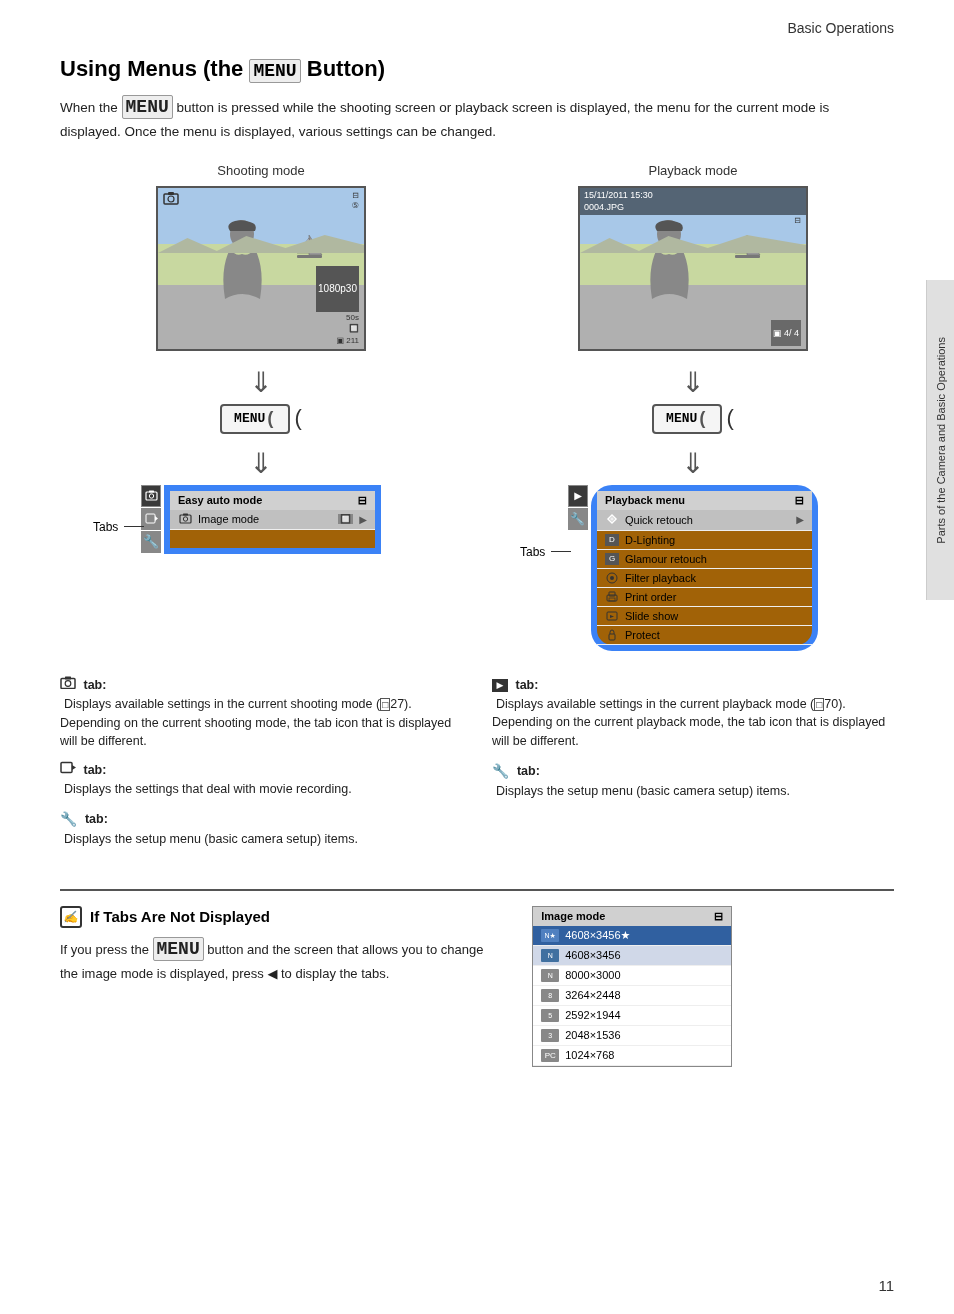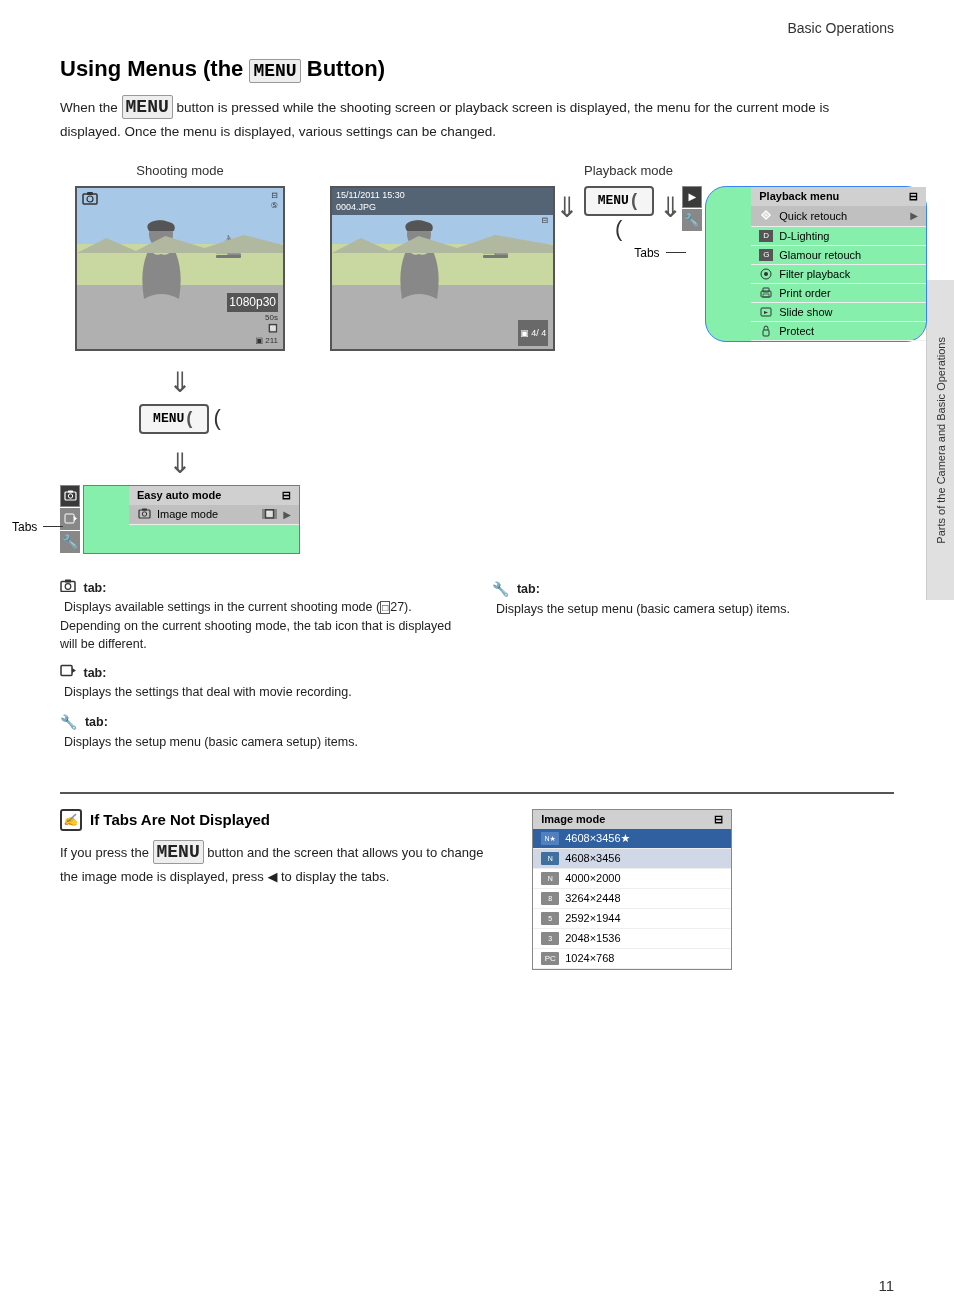--- a/index.html
+++ b/index.html
@@ -192,26 +192,25 @@
     }
     .menu-btn::after {
       content: '(';
       font-size: 18px;
       color: #555;
       vertical-align: middle;
     }
 
     
     .menu-panel {
-      border: 1px solid #3b82f6;
-      background: #86efac;
+      border: 6px solid #3b82f6;
+      background: #a16207;
       width: 200px;
       margin: 0 auto;
       font-size: 11px;
-      padding-left: 45px;
     }
     .menu-panel-header {
       background: #d0d0d0;
       padding: 3px 8px;
       font-weight: bold;
       display: flex;
       justify-content: space-between;
       align-items: center;
       font-size: 11px;
     }
@@ -360,22 +359,22 @@
 
     
     .shoot-area {
       display: flex;
       flex-direction: column;
       align-items: center;
     }
 
     .pb-area {
       display: flex;
-      flex-direction: row;
-      align-items: flex-start;
+      flex-direction: column;
+      align-items: center;
     }
 
     .left-menu-wrapper {
       position: relative;
       width: 220px;
       margin: 0 auto;
     }
 
     .right-menu-wrapper {
       position: relative;
@@ -438,21 +437,21 @@
                   <rect x="5" y="1" width="6" height="3" rx="1" fill="#333"></rect>
                 </svg>
             </div>
 
             <div class="cam-icon-tr" style="font-size:8px;line-height:1.3;">
               <div>⊟</div>
               <div>⑤</div>
             </div>
 
             <div class="cam-icon-br" style="font-size:8px;line-height:1.4;">
-              <div style="background:#555;color:#fff;padding:1px 2px;font-size:12px;margin-left:16px;">1080p30</div>
+              <div style="background:#555;color:#fff;padding:16px 2px;font-size:10px;margin-left:16px;">1080p30</div>
               <div>50s</div>
               <div>🔲</div>
               <div>▣ 211</div>
             </div>
           </div>
         </div>
 
         <div class="arrow-down-container">⇓</div>
 
         <div class="menu-btn-container">
@@ -673,20 +672,25 @@
 
       <div class="desc-item">
         <span style="display:inline-block;vertical-align:middle;margin-right:4px;font-size:14px;">🔧</span>
         <span class="desc-tab-label"> tab:</span><br>
         <span class="desc-tab-content">Displays the setup menu (basic camera setup) items.</span>
       </div>
     </div>
 
     <div class="desc-col">
 
+      <div class="desc-item">
+        <span style="display:inline-block;width:16px;height:13px;background:#333;color:#fff;text-align:center;line-height:13px;font-size:9px;vertical-align:middle;margin-right:4px;">▶</span>
+        <span class="desc-tab-label"> tab:</span><br>
+        <span class="desc-tab-content">Displays available settings in the current playback mode (</span><span style="font-size:10px;border:1px solid #555;padding:0 1px;">□</span><span>70). Depending on the current playback mode, the tab icon that is displayed will be different.</span>
+      </div>
 
       <div class="desc-item">
         <span style="display:inline-block;vertical-align:middle;margin-right:4px;font-size:14px;">🔧</span>
         <span class="desc-tab-label"> tab:</span><br>
         <span class="desc-tab-content">Displays the setup menu (basic camera setup) items.</span>
       </div>
     </div>
   </div>
 
   <div class="note-section">
@@ -713,21 +717,21 @@
           <span class="im-text">4608×3456★</span>
         </div>
 
         <div class="image-mode-row" style="background:#d0d8e8;">
           <div class="im-icon" style="background:#4070a0;color:#fff;width:18px;height:13px;font-size:7px;text-align:center;line-height:13px;flex-shrink:0;">N</div>
           <span class="im-text">4608×3456</span>
         </div>
 
         <div class="image-mode-row">
           <div class="im-icon" style="background:#888;color:#fff;width:18px;height:13px;font-size:7px;text-align:center;line-height:13px;flex-shrink:0;">N</div>
-          <span class="im-text">4000×2000</span>
+          <span class="im-text">8000×3000</span>
         </div>
 
         <div class="image-mode-row">
           <div class="im-icon" style="background:#888;color:#fff;width:18px;height:13px;font-size:7px;text-align:center;line-height:13px;flex-shrink:0;">8</div>
           <span class="im-text">3264×2448</span>
         </div>
 
         <div class="image-mode-row">
           <div class="im-icon" style="background:#888;color:#fff;width:18px;height:13px;font-size:7px;text-align:center;line-height:13px;flex-shrink:0;">5</div>
           <span class="im-text">2592×1944</span>

